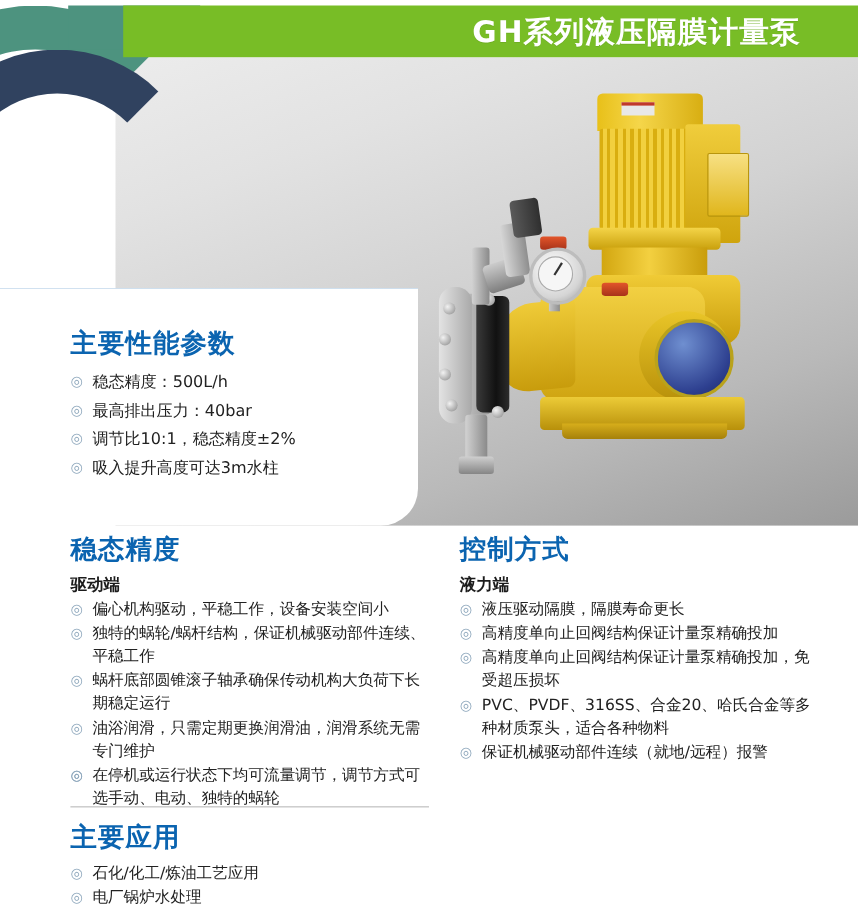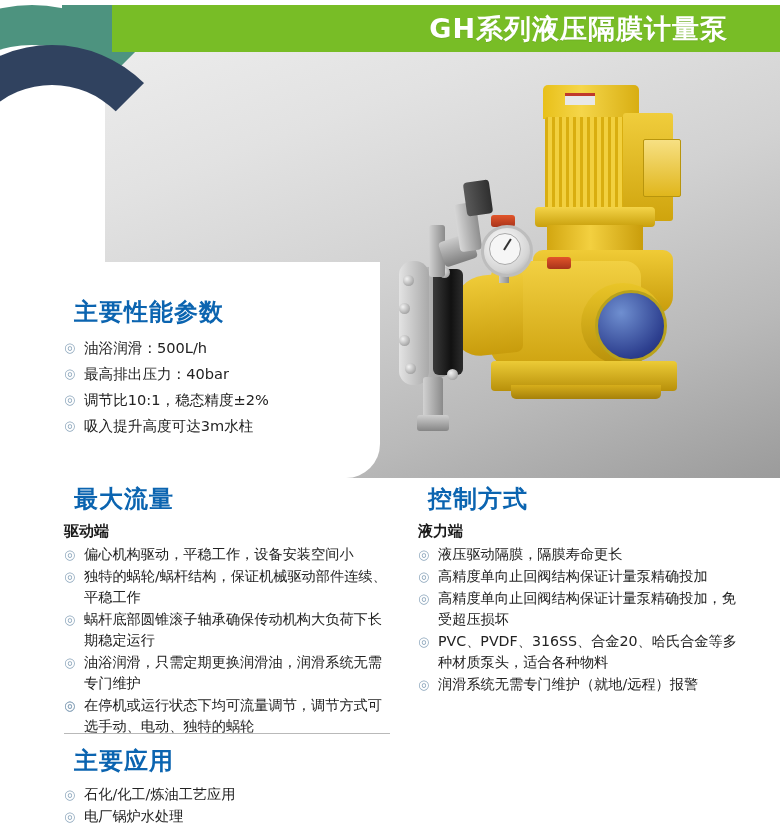--- a/index.html
+++ b/index.html
@@ -129,21 +129,21 @@
 
   
   .section {
     position: absolute;
   }
   .sec-title {
     color: #0b64b0;
     font-size: 24px;
     font-weight: bold;
     letter-spacing: 1px;
-    margin: 0 0 7px 10px;
+    margin: 0 0 7px 0;
     white-space: nowrap;
   }
   .sub-title {
     color: #1b1b1b;
     font-size: 15px;
     font-weight: bold;
     margin: 0 0 3px 0;
     white-space: nowrap;
   }
   ul.bullets {
@@ -282,49 +282,49 @@
     </div>
 
     <div class="spec-rule"></div>
     <div class="spec-rule-mask"></div>
     <div class="spec-panel"></div>
   </div>
 
   <div class="section" style="left:64px; top:296px; width:320px;">
     <div class="sec-title">主要性能参数</div>
     <ul class="bullets" id="spec-list">
-      <li><span class="mk">◎</span><span>油浴润滑：500L/h</span></li>
+      <li><span class="mk">◎</span><span>稳态精度：500L/h</span></li>
       <li><span class="mk">◎</span><span>最高排出压力：40bar</span></li>
       <li><span class="mk">◎</span><span>调节比10:1，稳态精度±2%</span></li>
       <li><span class="mk">◎</span><span>吸入提升高度可达3m水柱</span></li>
     </ul>
   </div>
 
   <div class="section" style="left:64px; top:483px; width:326px;">
-    <div class="sec-title">最大流量</div>
+    <div class="sec-title">稳态精度</div>
     <div class="sub-title">驱动端</div>
     <ul class="bullets">
       <li><span class="mk">◎</span><span>偏心机构驱动，平稳工作，设备安装空间小</span></li>
       <li><span class="mk">◎</span><span>独特的蜗轮/蜗杆结构，保证机械驱动部件连续、平稳工作</span></li>
       <li><span class="mk">◎</span><span>蜗杆底部圆锥滚子轴承确保传动机构大负荷下长期稳定运行</span></li>
       <li><span class="mk">◎</span><span>油浴润滑，只需定期更换润滑油，润滑系统无需专门维护</span></li>
       <li><span class="mk">◎</span></li>
       <li><span class="mk">◎</span><span>在停机或运行状态下均可流量调节，调节方式可选手动、电动、独特的蜗轮</span></li>
     </ul>
   </div>
 
   <div class="section" style="left:418px; top:483px; width:330px;">
     <div class="sec-title">控制方式</div>
     <div class="sub-title">液力端</div>
     <ul class="bullets">
       <li><span class="mk">◎</span><span>液压驱动隔膜，隔膜寿命更长</span></li>
       <li><span class="mk">◎</span><span>高精度单向止回阀结构保证计量泵精确投加</span></li>
       <li><span class="mk">◎</span><span>高精度单向止回阀结构保证计量泵精确投加，免受超压损坏</span></li>
       <li><span class="mk">◎</span><span>PVC、PVDF、316SS、合金20、哈氏合金等多种材质泵头，适合各种物料</span></li>
-      <li><span class="mk">◎</span><span>润滑系统无需专门维护（就地/远程）报警</span></li>
+      <li><span class="mk">◎</span><span>保证机械驱动部件连续（就地/远程）报警</span></li>
     </ul>
   </div>
 
   <div class="divider" style="left:64px; top:733px; width:326px;"></div>
   <div class="section" style="left:64px; top:745px; width:400px;">
     <div class="sec-title">主要应用</div>
     <ul class="bullets">
       <li><span class="mk">◎</span><span>石化/化工/炼油工艺应用</span></li>
       <li><span class="mk">◎</span><span>电厂锅炉水处理</span></li>
     </ul>

